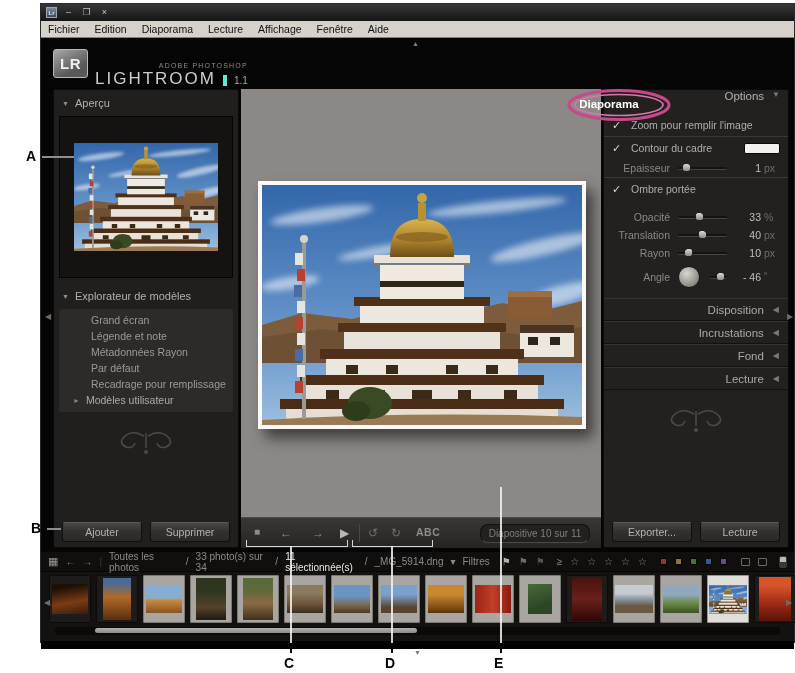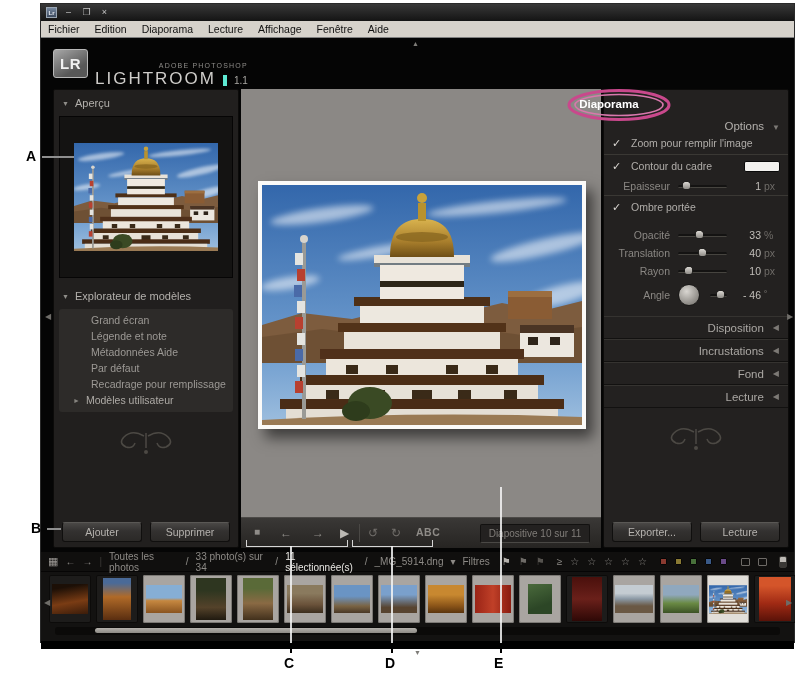--- a/index.html
+++ b/index.html
@@ -57,25 +57,25 @@
 
   
   .editor { position:absolute; left:200px; top:51px; width:360px; height:428px; background:#8b8885; }
   .slide { position:absolute; left:17px; top:92px; width:328px; height:248px; background:#fbfaf8; padding:4px; box-shadow:7px 9px 13px rgba(0,0,0,.55); }
   .slide svg { width:320px; height:240px; display:block; }
 
   
   .center-toolbar { position:absolute; left:200px; top:479px; width:360px; height:31px; background:linear-gradient(#3a3836,#262422); border-top:1px solid #4c4a47; }
   .tb-icon { position:absolute; top:8px; font-size:12px; color:#8f8c88; }
   .tb-divider { position:absolute; top:6px; width:1px; height:18px; background:#151413; border-right:1px solid #4a4845; }
-  .slide-counter { position:absolute; left:239px; top:6px; width:110px; height:19px; background:#232120; border:1px solid #121110; border-bottom-color:#4a4845; border-radius:2px; color:#807d79; font-size:10px; display:flex; align-items:center; justify-content:center; }
+  .slide-counter { position:absolute; left:239px; top:6px; width:110px; height:19px; background:#232120; border:1px solid #121110; border-bottom-color:#4a4845; border-radius:8px; color:#807d79; font-size:10px; display:flex; align-items:center; justify-content:center; }
 
   
   .right-panel { position:absolute; left:562px; top:51px; width:186px; height:459px; background:#232120; border:1px solid #0c0b0a; border-radius:2px; font-size:10.5px; }
-  .rp-header { display:flex; align-items:flex-end; justify-content:flex-end; gap:8px; height:24px; padding:0 8px; font-size:11.5px; color:#b3b0ac;margin-top:18px; }
+  .rp-header { display:flex; align-items:flex-start; justify-content:flex-end; gap:8px; height:24px; padding:0 8px; font-size:11.5px; color:#b3b0ac; }
   .rp-row { display:flex; align-items:center; gap:7px; height:22px; padding:0 8px; color:#b0ada9; }
   .rp-check { color:#dcd9d4; font-size:11px; width:12px; }
   .rp-div { height:1px; background:#121110; border-bottom:1px solid #3a3834; }
   .swatch { margin-left:auto; width:36px; height:11px; border:1px solid #0a0a0a; border-radius:2px; }
   .slider-row { display:flex; align-items:center; height:18px; padding:0 8px; }
   .slider-label { width:58px; text-align:right; color:#8a8783; margin-right:8px; }
   .track { position:relative; flex:1; height:3px; background:#141312; border-bottom:1px solid #46443f; border-radius:2px; }
   .thumb { position:absolute; top:-4px; width:9px; height:9px; background:linear-gradient(#dad7d2,#8f8c87); border:1px solid #20201e; border-radius:2px 2px 3px 3px; clip-path:polygon(50% 0,100% 45%,88% 100%,12% 100%,0 45%); }
   .val { width:26px; text-align:right; color:#c2bfba; margin-left:8px; }
   .unit { width:16px; color:#6e6b67; margin-left:3px; }
@@ -262,21 +262,21 @@
         <span>Explorateur de modèles</span>
       </div>
       <div class="browser-box">
         <div class="tree-row tree-item">
             <span>Grand écran</span>
           </div>
         <div class="tree-row tree-item">
             <span>Légende et note</span>
           </div>
         <div class="tree-row tree-item">
-            <span>Métadonnées Aide</span>
+            <span>Métadonnées Rayon</span>
           </div>
         <div class="tree-row tree-item">
             <span>Par défaut</span>
           </div>
         <div class="tree-row tree-item">
             <span>Recadrage pour remplissage</span>
           </div>
         <div class="tree-row tree-group">
           <span class="tri">►</span>
           <span>Modèles utilisateur</span>

